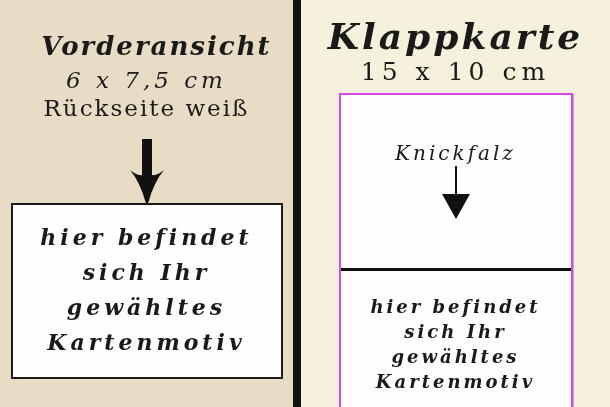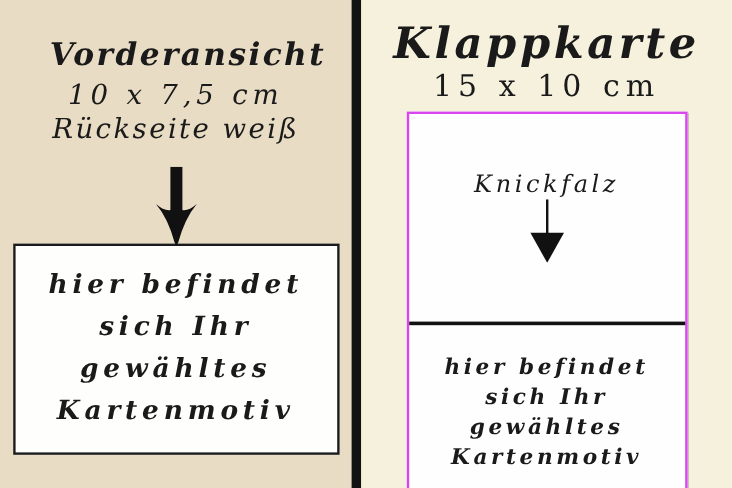--- a/index.html
+++ b/index.html
@@ -41,21 +41,20 @@
   }
   .v-size {
     margin-top: 6px;
     font-style: italic;
     font-size: 23px;
     letter-spacing: 4px;
     line-height: 26px;
   }
   .v-back {
     margin-top: 2px;
-    font-style: italic;
     font-size: 23px;
     letter-spacing: 2px;
     line-height: 26px;
   }
   .big-arrow { display: block; margin: 18px auto -2px auto; }
   .left-box {
     box-sizing: border-box;
     width: 272px;
     height: 176px;
     margin: 0 auto;
@@ -129,21 +128,21 @@
     letter-spacing: 3px;
   }
 </style>
 </head>
 <body>
 
 <div class="stage">
 
   <div class="panel panel-left">
     <div class="v-title">Vorderansicht</div>
-    <div class="v-size">10 x 7,5 cm</div>
+    <div class="v-size">6 x 7,5 cm</div>
     <div class="v-back">Rückseite weiß</div>
 
     <svg class="big-arrow" width="40" height="66" viewBox="0 0 40 66" aria-hidden="true">
       <path fill="#111111" d="M15 0 L25 0 L25 36 Q30 37 37 31 Q27 43 21.5 63 L20 66 L18.5 63 Q13 43 3 31 Q10 37 15 36 Z"></path>
     </svg>
 
     <div class="left-box">
       <div class="motiv-line">hier befindet</div>
       <div class="motiv-line">sich Ihr</div>
       <div class="motiv-line">gewähltes</div>

